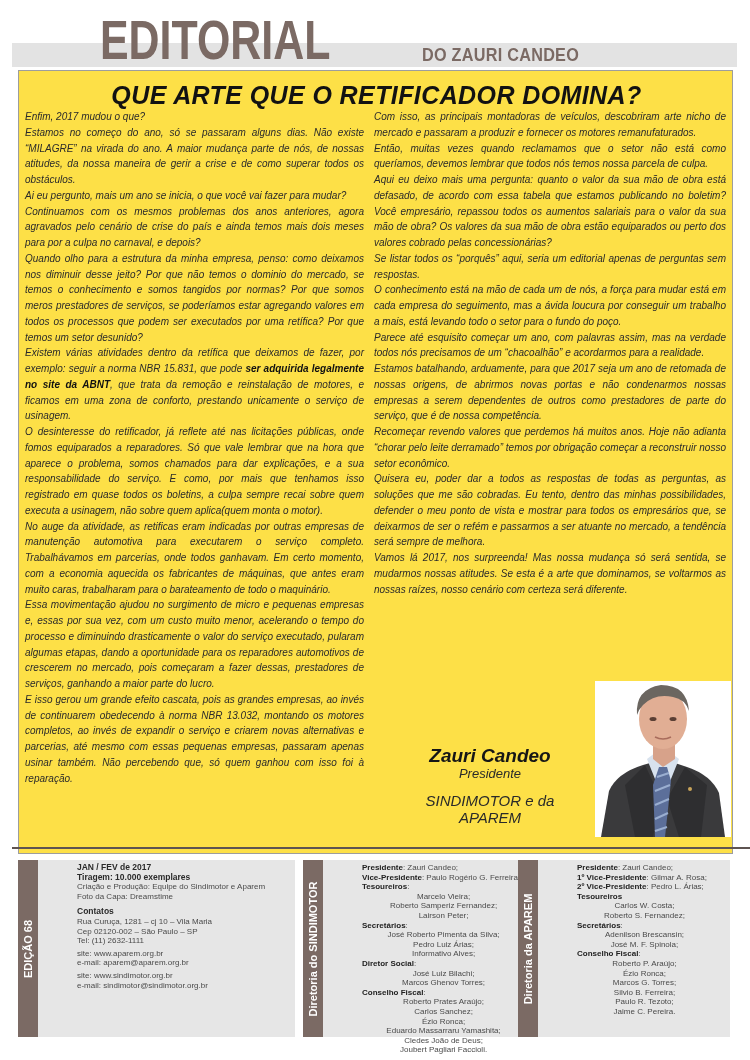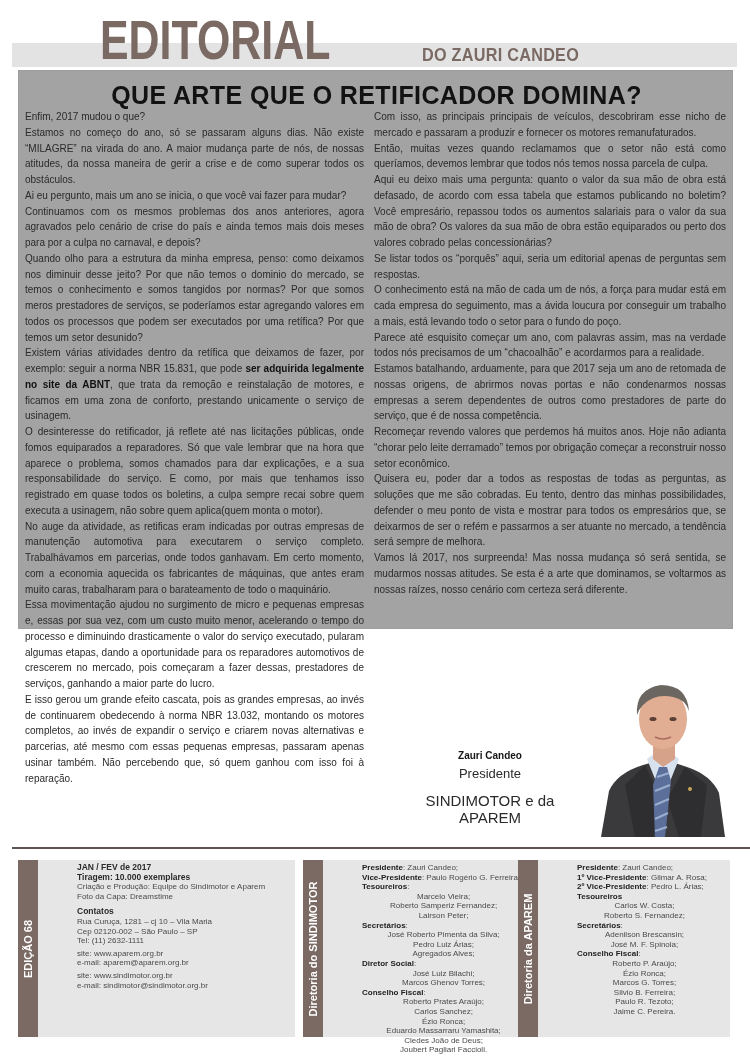--- a/index.html
+++ b/index.html
@@ -8,31 +8,31 @@
 
   
   .header-band { position: absolute; left: 12px; top: 43px; width: 497px; height: 24px; background: #e3e3e3; }
   .header-band-right { position: absolute; left: 509px; top: 43px; width: 228px; height: 24px; background: #e3e3e3; }
   .header-title { position: absolute; left: 100px; top: 11px; font-family: "Liberation Sans", sans-serif; font-weight: bold;
     font-size: 55px; line-height: 58px; color: #7b6a64; letter-spacing: 0px; transform: scaleX(0.78); transform-origin: left top; }
   .header-sub { position: absolute; left: 422px; top: 44px; font-weight: bold; font-size: 18px; line-height: 22px; color: #7b6a64;
     transform: scaleX(0.9); transform-origin: left top; letter-spacing: 0.3px; }
 
   
-  .main-frame { position: absolute; left: 18px; top: 70px; width: 715px; height: 559px; border: 1px solid #9d9d9d; background: #a3a3a3; }
+  .main-frame { position: absolute; left: 18px; top: 70px; width: 715px; height: 784px; border: 1px solid #9d9d9d; background: #fde047; font-style: italic; }
   .headline { position: absolute; left: 0; top: 10px; width: 715px; text-align: center; font-weight: bold; font-size: 25px; line-height: 28px;
     color: #121212; letter-spacing: 0.4px; }
   .col { position: absolute; top: 38px; font-size: 10px; line-height: 15.75px; color: #2a2a2a; text-align: justify; }
   .col-left { left: 6px; width: 339px; }
   .col-right { left: 355px; width: 352px; }
   .col p { margin: 0; }
   .col b { color: #111; }
 
   .signature { position: absolute; left: 380px; top: 676px; width: 182px; text-align: center; }
-  .sig-name { font-weight: bold; font-size: 10px; line-height: 18px; color: #161616; }
+  .sig-name { font-weight: bold; font-size: 19px; line-height: 18px; color: #161616; }
   .sig-role { font-size: 13px; line-height: 17px; color: #2a2a2a; }
   .sig-org { font-size: 15px; line-height: 17px; color: #2a2a2a; margin-top: 10px; }
 
   .portrait { position: absolute; left: 576px; top: 610px; width: 136px; height: 156px; overflow: hidden; }
 
   
   .divider { position: absolute; left: 12px; top: 847px; width: 738px; height: 2px; background: #5e5451; }
 
   
   .fbox { position: absolute; top: 860px; height: 177px; background: #e6e6e6; }
@@ -72,21 +72,21 @@
     <p>Continuamos com os mesmos problemas dos anos anteriores, agora agravados pelo cenário de crise do país e ainda temos mais dois meses para por a culpa no carnaval, e depois?</p>
     <p>Quando olho para  a estrutura da  minha empresa, penso: como deixamos nos diminuir desse jeito? Por que não temos o dominio do mercado, se temos o conhecimento e somos tangidos por normas? Por que somos meros prestadores de serviços, se poderíamos estar agregando valores em todos os processos que podem ser executados por uma retífica? Por que temos um setor desunido?</p>
     <p><span>Existem várias atividades dentro da retífica que deixamos de fazer, por exemplo: seguir a norma NBR 15.831, que pode </span><b>ser adquirida legalmente no site da ABNT</b><span>, que trata da remoção e reinstalação de motores, e ficamos em uma zona de conforto, prestando unicamente o serviço de usinagem.</span></p>
     <p>O desinteresse do retificador, já reflete até nas licitações públicas, onde fomos equiparados a reparadores. Só que vale lembrar que na hora que aparece o problema, somos chamados para dar explicações, e a sua responsabilidade do serviço. E como, por mais que tenhamos isso registrado em quase todos os boletins, a culpa sempre recai sobre quem executa a usinagem, não sobre quem aplica(quem monta o motor).</p>
     <p>No auge da atividade, as retificas eram indicadas por outras empresas de manutenção automotiva para executarem o serviço completo. Trabalhávamos em parcerias, onde todos ganhavam. Em certo momento, com a economia aquecida os fabricantes de máquinas, que antes eram muito caras, trabalharam para o barateamento de todo o maquinário.</p>
     <p>Essa movimentação ajudou no surgimento de micro e pequenas empresas e, essas por sua vez, com um custo muito menor, acelerando o tempo do processo e diminuindo drasticamente o valor do serviço executado,  pularam algumas etapas, dando a oportunidade para os reparadores automotivos de crescerem no mercado, pois começaram a fazer dessas, prestadores de serviços, ganhando a maior parte do lucro.</p>
     <p>E isso gerou um grande efeito cascata, pois as grandes empresas, ao invés de continuarem obedecendo à norma NBR 13.032, montando os motores completos, ao invés de expandir o serviço e criarem novas alternativas e parcerias, até mesmo com essas pequenas empresas, passaram apenas usinar também. Não percebendo que, só quem ganhou com isso foi à  reparação.</p>
   </div>
 
   <div class="col col-right">
-    <p>Com isso, as principais principais de veículos, descobriram esse nicho de mercado e passaram a produzir e fornecer os motores remanufaturados.</p>
+    <p>Com isso, as principais montadoras de veículos, descobriram arte nicho de mercado e passaram a produzir e fornecer os motores remanufaturados.</p>
     <p>Então, muitas vezes quando reclamamos que o setor não está como queríamos, devemos lembrar que todos nós temos nossa parcela de culpa.</p>
     <p>Aqui eu deixo mais uma pergunta: quanto o valor da sua mão de obra está defasado, de acordo com essa tabela que estamos publicando no boletim? Você empresário, repassou todos os aumentos salariais para o valor da sua mão de obra? Os valores da sua mão de obra estão equiparados ou perto dos valores cobrado pelas concessionárias?</p>
     <p>Se listar todos os “porquês” aqui, seria um editorial apenas de perguntas sem respostas.</p>
     <p>O conhecimento está na mão de cada um de nós, a força para mudar está em cada empresa do seguimento, mas a ávida loucura por conseguir um trabalho a mais, está levando todo o setor para o fundo do poço.</p>
     <p>Parece até esquisito começar um ano, com palavras assim, mas na verdade todos nós precisamos de um “chacoalhão” e acordarmos para a realidade.</p>
     <p>Estamos batalhando, arduamente, para que 2017 seja um ano de retomada de nossas origens,  de abrirmos novas portas e não condenarmos nossas empresas a serem dependentes de outros como prestadores de parte do serviço, que é de nossa competência.</p>
     <p>Recomeçar revendo valores que perdemos há muitos anos. Hoje não adianta “chorar pelo leite derramado” temos por obrigação começar a reconstruir nosso setor econômico.</p>
     <p>Quisera eu, poder dar a todos as respostas de todas as perguntas, as soluções que  me são cobradas. Eu tento, dentro das minhas possibilidades, defender o meu ponto de vista e mostrar para todos os empresários que, se deixarmos de ser o refém e passarmos a ser atuante no mercado, a tendência será sempre de melhora.</p>
     <p>Vamos lá 2017, nos surpreenda! Mas nossa mudança só será sentida, se mudarmos nossas atitudes. Se esta é a arte que dominamos, se voltarmos as nossas raízes, nosso cenário com certeza será diferente.</p>
   </div>
@@ -163,21 +163,21 @@
   <div class="content board" id="board-sindimotor">
       <span class="ln"><b>Presidente</b><span>: Zauri Candeo;</span></span>
       <span class="ln"><b>Vice-Presidente</b><span>: Paulo Rogério G. Ferreira;</span></span>
       <span class="ln"><b>Tesoureiros</b><span>:</span></span>
       <span class="ln ind"><span>Marcelo Vieira;</span></span>
       <span class="ln ind"><span>Roberto Samperiz Fernandez;</span></span>
       <span class="ln ind"><span>Lairson Peter;</span></span>
       <span class="ln"><b>Secretários</b><span>:</span></span>
       <span class="ln ind"><span>José Roberto Pimenta da Silva;</span></span>
       <span class="ln ind"><span>Pedro Luiz Árias;</span></span>
-      <span class="ln ind"><span>Agregados Alves;</span></span>
+      <span class="ln ind"><span>Informativo Alves;</span></span>
       <span class="ln"><b>Diretor Social</b><span>:</span></span>
       <span class="ln ind"><span>José Luiz Bilachi;</span></span>
       <span class="ln ind"><span>Marcos Ghenov Torres;</span></span>
       <span class="ln"><b>Conselho Fiscal</b><span>:</span></span>
       <span class="ln ind"><span>Roberto Prates Araújo;</span></span>
       <span class="ln ind"><span>Carlos Sanchez;</span></span>
       <span class="ln ind"><span>Ézio Ronca;</span></span>
       <span class="ln ind"><span>Eduardo Massarraru Yamashita;</span></span>
       <span class="ln ind"><span>Cledes João de Deus;</span></span>
       <span class="ln ind"><span>Joubert Pagliari Faccioli.</span></span>

